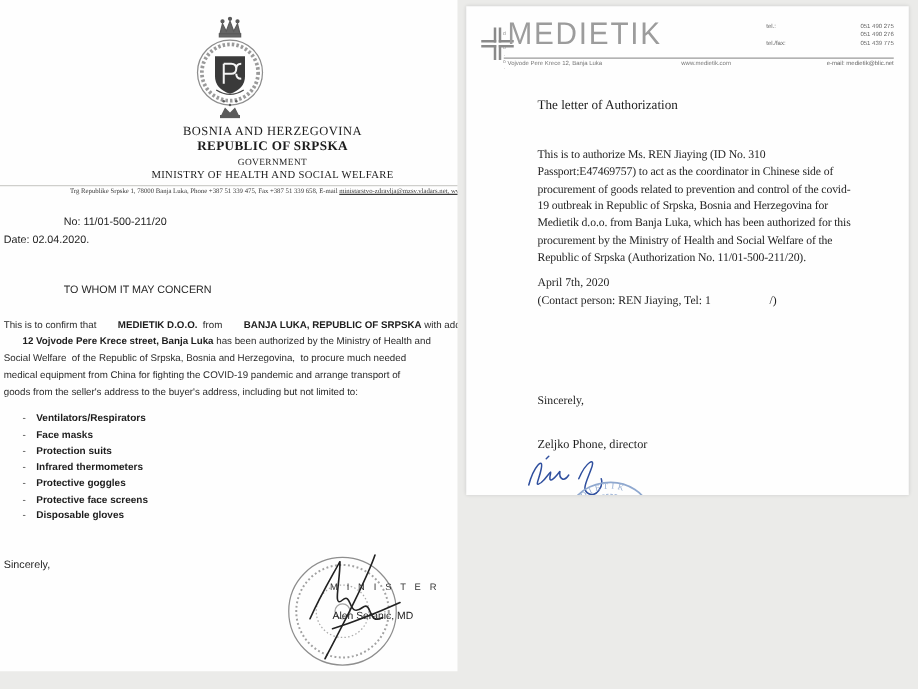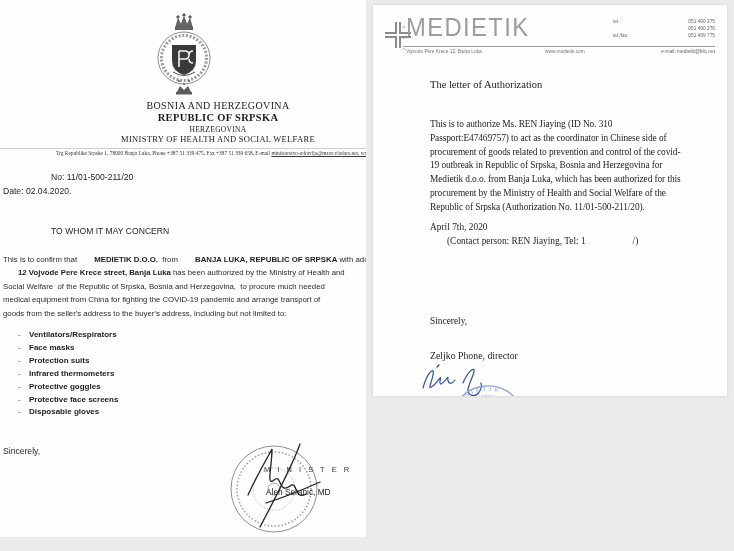--- a/index.html
+++ b/index.html
@@ -48,21 +48,21 @@
   .hrule{left:30px;top:41px;width:312px;height:1px;background:#9a9a9a;}
   .haddr{left:33px;top:44px;font-size:4.8px;color:#777;}
   .hweb{left:172px;top:44px;font-size:4.8px;color:#777;}
   .telblock{left:240px;top:13px;width:102px;font-size:4.8px;color:#666;line-height:7px;}
   .telrow{display:flex;justify-content:space-between;white-space:pre;}
   .hemail{left:240px;top:44px;width:102px;text-align:right;font-size:4.8px;color:#666;}
   .rtitle{left:22px;top:74px;width:290px;text-align:left;font-size:10.5px;color:#1c1c1c;}
   .rbody{left:22px;top:113px;font-size:9.4px;line-height:13.8px;color:#1f1f1f;letter-spacing:-.1px;}
   .rbody div{white-space:pre;}
   .rdate{left:22px;top:217px;font-size:9.4px;color:#1f1f1f;}
-  .rcontact{left:22px;top:231px;font-size:9.4px;color:#1f1f1f;margin-left:17px;}
+  .rcontact{left:22px;top:231px;font-size:9.4px;color:#1f1f1f;}
   .attach{left:22px;top:255px;font-size:9.3px;line-height:13.2px;color:#1f1f1f;}
   .attach div{white-space:pre;}
   .rclosing{left:22px;top:311px;font-size:9.4px;color:#1f1f1f;}
   .rsignatory{left:22px;top:345px;font-size:9.8px;color:#1f1f1f;}
   .rfooter{left:19px;top:500px;width:300px;height:13px;border:1px solid #b0b0af;display:flex;
            align-items:center;justify-content:space-between;font-size:5.2px;color:#555;
            padding:0 4px;box-sizing:border-box;white-space:pre;}
   .rbottomline{left:8px;top:526px;width:334px;height:1px;background:#d8d8d5;}
 </style>
 </head>
@@ -89,21 +89,21 @@
         <circle cx="31" cy="69" r="1"></circle>
           <circle cx="36" cy="72" r="1"></circle>
           <circle cx="41" cy="69" r="1"></circle>
         <path d="M29,80 l3,-6 l4,4 l4,-4 l3,6 z"></path>
           <rect x="28" y="80" width="16" height="2.5"></rect>
       </g>
     </svg>
 
     <div class="abs serif lh country">BOSNIA AND HERZEGOVINA</div>
     <div class="abs serif lh republic">REPUBLIC OF SRPSKA</div>
-    <div class="abs serif lh government">HERZEGOVINA</div>
+    <div class="abs serif lh government">GOVERNMENT</div>
     <div class="abs serif lh ministry">MINISTRY OF HEALTH AND SOCIAL WELFARE</div>
 
     <div class="abs serif addrline"><span>Trg Republike Srpske 1, 78000 Banja Luka, Phone +387 51 339 475, Fax +387 51 339 658, E-mail </span><span class="u">ministarstvo-zdravlja@mzsv.vladars.net, www.vla</span></div>
 
     <div class="abs refno">No: 11/01-500-211/20</div>
     <div class="abs ldate">Date: 02.04.2020.</div>
     <div class="abs salut">TO WHOM IT MAY CONCERN</div>
 
     <div class="abs lbody"><div class="bline"><span>This is to confirm that </span><span class="b">MEDIETIK D.O.O.</span><span>  from </span><span class="b">BANJA LUKA, REPUBLIC OF SRPSKA</span><span> with address at</span></div><div class="bline"><span class="b">12 Vojvode Pere Krece street, Banja Luka</span><span> has been authorized by the Ministry of Health and</span></div><div class="bline"><span>Social Welfare  of the Republic of Srpska, Bosnia and Herzegovina,  to procure much needed</span></div><div class="bline"><span>medical equipment from China for fighting the COVID-19 pandemic and arrange transport of</span></div><div class="bline"><span>goods from the seller's address to the buyer's address, including but not limited to:</span></div></div>
     <div class="abs litems"><div class="item"><span class="dash">-</span><span class="itxt">Ventilators/Respirators</span></div><div class="item"><span class="dash">-</span><span class="itxt">Face masks</span></div><div class="item"><span class="dash">-</span><span class="itxt">Protection suits</span></div><div class="item"><span class="dash">-</span><span class="itxt">Infrared thermometers</span></div><div class="item"><span class="dash">-</span><span class="itxt">Protective goggles</span></div><div class="item"><span class="dash">-</span><span class="itxt">Protective face screens</span></div><div class="item"><span class="dash">-</span><span class="itxt">Disposable gloves</span></div></div>

